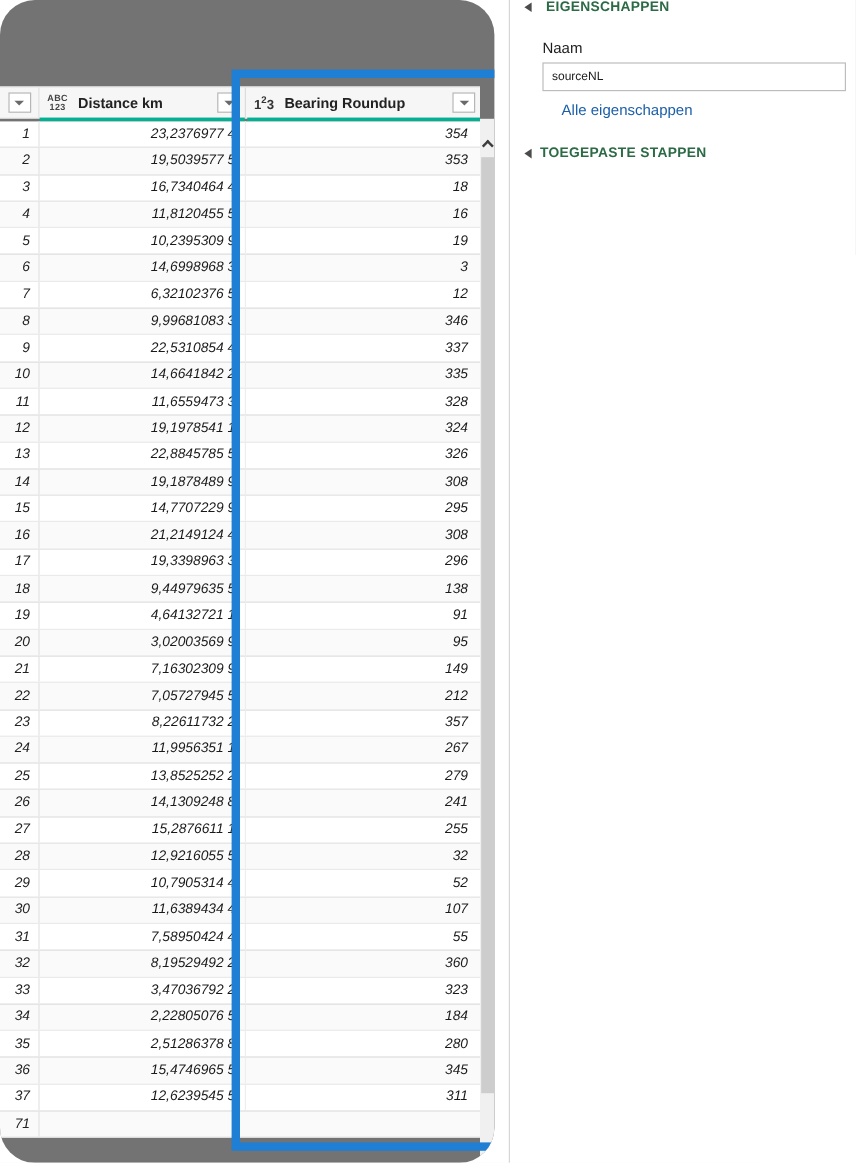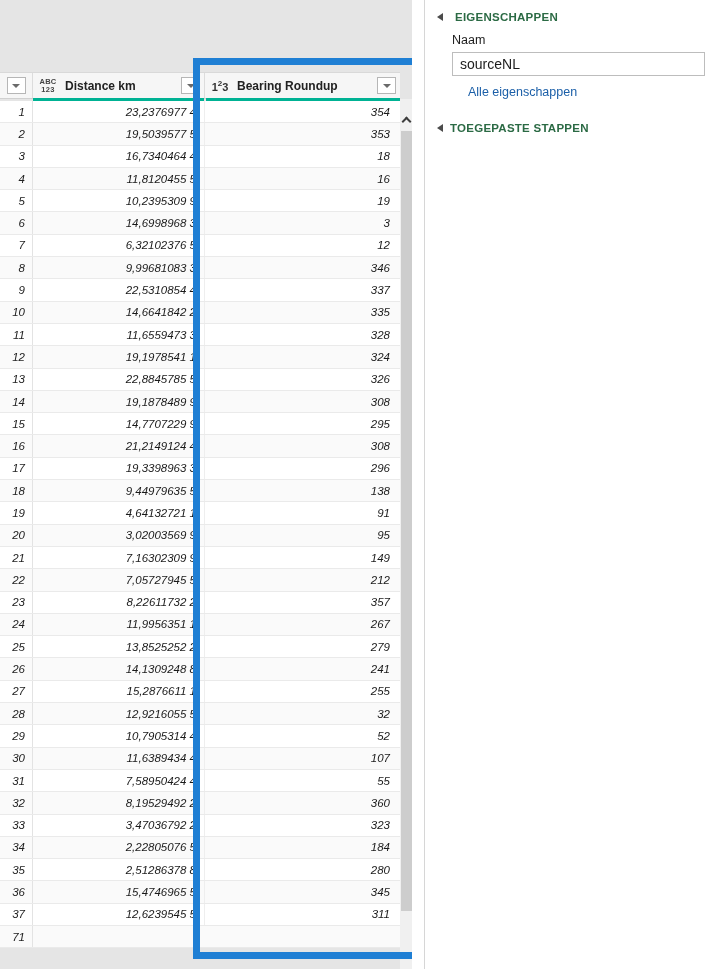--- a/index.html
+++ b/index.html
@@ -8,21 +8,21 @@
     width: 713px; height: 969px;
     background: #ffffff;
     font-family: "Liberation Sans", sans-serif;
     overflow: hidden;
   }
   #root { position: relative; width: 713px; height: 969px; background: #ffffff; }
 
   
   #preview {
     position: absolute; left: 0; top: 0; width: 412px; height: 969px;
-    background: #e5e5e5; overflow: hidden;
+    background: #737373; overflow: hidden; border-radius: 29px;
   }
   #grid-header {
     position: absolute; left: 0; top: 72px; width: 400px; height: 27px;
     background: #f6f6f6; border-top: 1px solid #d9d9d9; border-bottom: 1px solid #d0d0d0;
     display: flex; align-items: stretch;
   }
   .hcell {
     position: relative; display: flex; align-items: center;
     border-right: 1px solid #dcdcdc; background: #f6f6f6;
     padding: 0 4px; height: 100%;
@@ -90,27 +90,27 @@
   #pane {
     position: absolute; left: 425px; top: 0; width: 288px; height: 969px;
     background: #ffffff; padding: 0;
   }
   .sect-head {
     display: flex; align-items: center; gap: 7px;
     padding-left: 12px; font-size: 11.5px; font-weight: 700; color: #2b6a44;
     letter-spacing: .25px; text-transform: uppercase;
   }
   .tri { width: 0; height: 0; border-top: 4.5px solid transparent; border-bottom: 4.5px solid transparent; border-right: 6px solid #4b4b4b; }
-  #prop-head { position: absolute; left: 0; top: 11px; gap: 12px; }
+  #prop-head { position: absolute; left: 0; top: 0; gap: 12px; }
   .field-label { position: absolute; left: 27px; font-size: 12.5px; color: #1c1c1c; }
   #naam-label { top: 33px; }
   #naam-input {
     position: absolute; left: 27px; top: 52px; width: 253px; height: 24px;
     border: 1px solid #bdbdbd; background: #ffffff; padding: 0 7px;
-    font-family: "Liberation Sans", sans-serif; font-size: 14px; color: #1c1c1c;
+    font-family: "Liberation Sans", sans-serif; font-size: 10px; color: #1c1c1c;
   }
   #all-props {
     position: absolute; left: 27px; top: 85px; font-size: 12.5px; color: #1b5fa8; cursor: pointer; margin-left: 16px;
   }
   #steps-head { position: absolute; left: 0; top: 122px; }
 </style>
 </head>
 <body>
 
 <div id="root">

